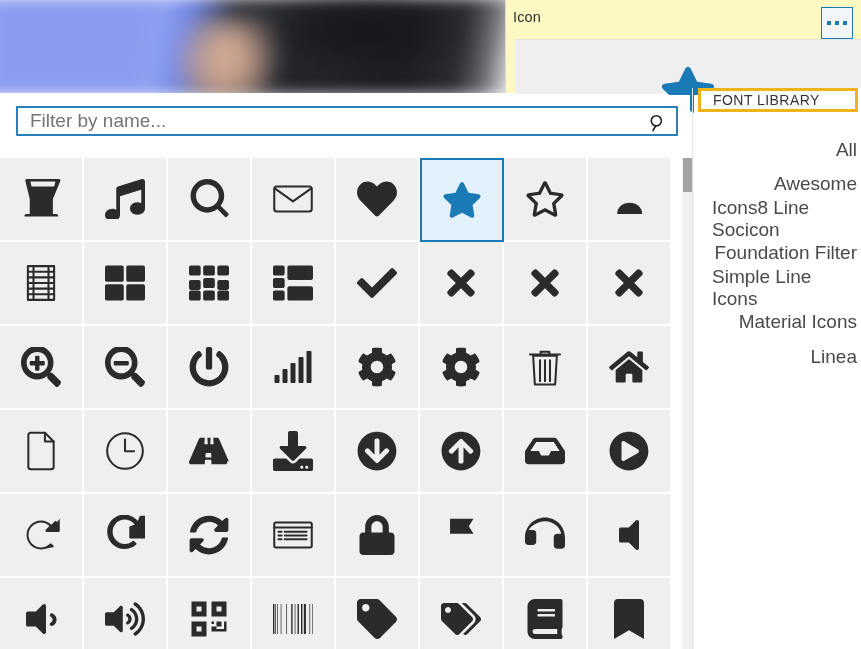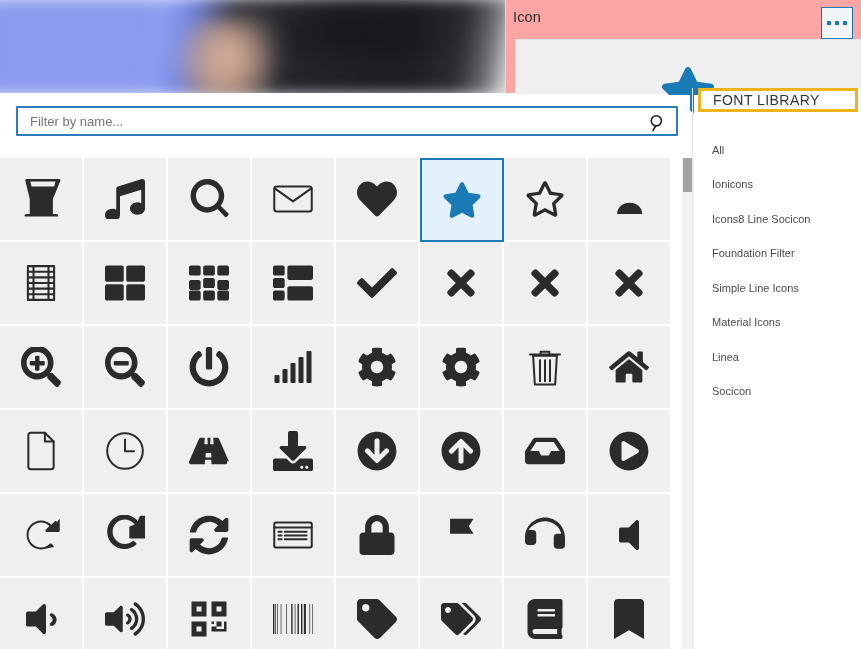--- a/index.html
+++ b/index.html
@@ -41,21 +41,21 @@
     filter: blur(10px);
   }
   .photo-edge {
     position:absolute; left:0; top:93px; width:505px; height:2px;
     background:#ffffff;
   }
 
   
   .icon-panel {
     position:absolute; left:505px; top:0; width:356px; height:93px;
-    background:#fca5a5;
+    background:#fef9c3;
   }
   .icon-panel .divider-left {
     position:absolute; left:0; top:0; width:1px; height:93px; background:#d9d9d9;
   }
   .icon-label {
     position:absolute; left:8px; top:9px;
     font-size:14.5px; color:#2c2c2c; letter-spacing:.1px;
   }
   .icon-preview-bar {
     position:absolute; left:10px; top:39px; width:346px; height:54px;
@@ -87,21 +87,21 @@
     position:absolute; left:16px; top:11px; width:662px; height:30px;
     border:2px solid #2a7fb8;
     background:#ffffff;
     box-sizing:border-box;
     border-radius:1px;
   }
   .filter-box input {
     position:absolute; inset:0;
     border:0; outline:0; background:transparent;
     padding:0 34px 0 12px;
-    font-size:13px; color:#222;
+    font-size:19px; color:#222;
     font-family:"Liberation Sans", sans-serif;
   }
   .filter-box .search-ic {
     position:absolute; right:8px; top:5px; width:20px; height:20px;
   }
 
   
   .grid-wrap {
     position:absolute; left:0; top:158px; width:694px; height:491px;
     background:#ffffff;
@@ -164,26 +164,27 @@
     font-size:14px; color:#333;
     letter-spacing:.45px;
   }
   .lib-list {
     position:absolute; left:0; top:48px; width:160px;
   }
   .lib-item {
     height:27px;
     display:flex; align-items:center;
     padding-left:13px;
-    font-size:11px;
+    font-size:19px;
     color:#4a4a4a;
     margin-bottom:7.5px;
     box-sizing:border-box;
     cursor:pointer;
     border:1px solid transparent;
+    justify-content:flex-end;
   }
   .lib-item.active {
     background:#f4fafe;
     border:1px solid #2a7fb8;
     width:155px;
     color:#3a3a3a;
   }
   .fontlib .left-rule {
     position:absolute; left:-6px; top:0; width:1px; height:561px; background:#e6e6e6;
   }
@@ -484,36 +485,33 @@
   <div class="fontlib">
     <div class="left-rule"></div>
     <div class="lib-header">
       <span>FONT LIBRARY</span>
     </div>
     <div class="lib-list" id="lib-list">
         <div class="lib-item">
           <span>All</span>
         </div>
         <div class="lib-item">
-          <span>Ionicons</span>
+          <span>Awesome</span>
         </div>
         <div class="lib-item">
           <span>Icons8 Line Socicon</span>
         </div>
         <div class="lib-item">
           <span>Foundation Filter</span>
         </div>
         <div class="lib-item">
           <span>Simple Line Icons</span>
         </div>
         <div class="lib-item">
           <span>Material Icons</span>
         </div>
         <div class="lib-item">
           <span>Linea</span>
-        </div>
-        <div class="lib-item">
-          <span>Socicon</span>
         </div>
       </div>
   </div>
 
 </div>
 
 </body></html>

